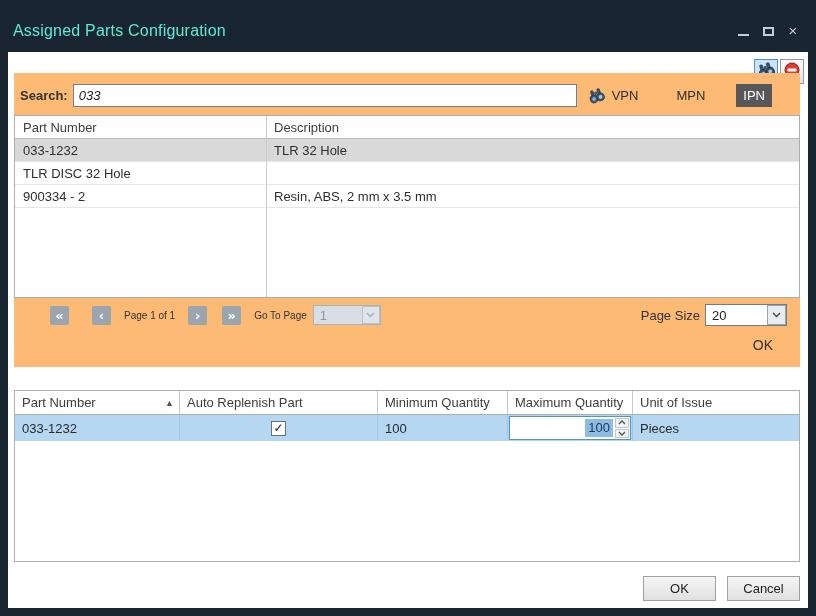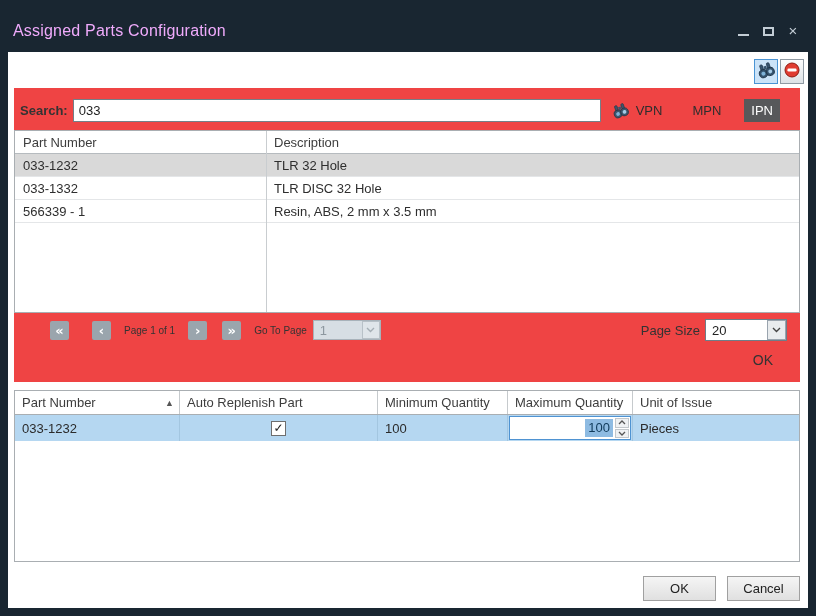--- a/index.html
+++ b/index.html
@@ -4,42 +4,42 @@
 <style>
   * { box-sizing: border-box; margin: 0; padding: 0; }
   html,body { width:816px; height:616px; }
   body {
     background:#192631;
     font-family:"Liberation Sans", sans-serif;
     position:relative; overflow:hidden;
     -webkit-font-smoothing:antialiased;
   }
   .titlebar { position:absolute; top:0; left:0; width:816px; height:52px; }
-  .title { position:absolute; left:13px; top:22px; font-size:16px; color:#f0abfc; letter-spacing:.2px; }
+  .title { position:absolute; left:13px; top:22px; font-size:16px; color:#5eead4; letter-spacing:.2px; }
   .win-controls { position:absolute; right:16px; top:24px; display:flex; align-items:center; gap:11px; }
   .win-btn { width:14px; height:14px; display:flex; align-items:center; justify-content:center; cursor:default; }
   .glyph-min { width:11px; height:2px; background:#c3cdd5; margin-top:8px; }
   .glyph-max { width:11px; height:9px; border:2px solid #c3cdd5; }
   .glyph-close { color:#c3cdd5; font-size:15px; line-height:14px; }
 
   .content { position:absolute; left:8px; top:52px; width:800px; height:556px; background:#ffffff; }
 
   .top-toolbar { position:absolute; top:7px; right:4px; display:flex; gap:2px; }
   .tool-btn { width:24px; height:25px; border:1px solid #8f9aa3; background:linear-gradient(#fbfcfd,#dde2e6);
               display:flex; align-items:center; justify-content:center; padding:0; cursor:pointer; }
   .tool-btn.active { background:#cbe3f8; border-color:#4a94d4; }
 
-  .panel { position:absolute; left:6px; top:36px; width:786px; height:294px; background:#ef4444; }
+  .panel { position:absolute; left:6px; top:21px; width:786px; height:294px; background:#fdba74; }
 
   .search-row { position:absolute; left:6px; top:10px; width:772px; height:24px; display:flex; align-items:center; }
   .search-label { font-size:13px; font-weight:bold; color:#333; margin-right:5px; }
   .search-input { width:626px; height:23px; border:1px solid #747f88; font-size:13px; padding:0 5px;
-                  font-family:"Liberation Sans",sans-serif; color:#222; background:#fff; }
+                  font-family:"Liberation Sans",sans-serif; color:#222; background:#fff;font-style:italic; }
   .binoc-small { margin-left:11px; display:flex; align-items:center; cursor:pointer; }
-  .filter-group { margin-left:auto; margin-right:12px; display:flex; align-items:center; gap:16px; }
+  .filter-group { margin-left:auto; margin-right:20px; display:flex; align-items:center; gap:24px; }
   .filter-btn { border:none; background:transparent; font-size:13px; color:#2e2e2e; padding:4px 7px; cursor:pointer;
                 font-family:"Liberation Sans",sans-serif; }
   .filter-btn.selected { background:#57585a; color:#ffffff; }
 
   .grid1 { position:absolute; left:0; top:42px; width:786px; height:183px; background:#fff; border:1px solid #a9aeb2; }
   .g1-vdivider { position:absolute; left:251px; top:0; width:1px; height:100%; background:#c9cdd0; }
   .g1-header { display:flex; height:23px; border-bottom:1px solid #b6bbbf; align-items:center; }
   .g1-header .hc { font-size:13px; color:#3d3d3d; padding-left:8px; }
   .hc.pn { width:251px; } .hc.desc { flex:1; }
   .g1-row { display:flex; height:23px; align-items:center; border-bottom:1px solid #e4e6e8; background:#fff; }
@@ -169,25 +169,24 @@
       <div class="g1-vdivider"></div>
       <div class="g1-header">
         <div class="hc pn">Part Number</div>
         <div class="hc desc">Description</div>
       </div>
       <div class="g1-row selected">
         <div class="c pn">033-1232</div>
         <div class="c desc">TLR 32 Hole</div>
       </div>
       <div class="g1-row">
-        <div class="c pn">033-1332</div>
         <div class="c desc">TLR DISC 32 Hole</div>
       </div>
       <div class="g1-row">
-        <div class="c pn">566339 - 1</div>
+        <div class="c pn">900334 - 2</div>
         <div class="c desc">Resin, ABS, 2 mm x 3.5 mm</div>
       </div>
     </div>
 
     <div class="pager-row">
       <button class="pg-btn pg-first">«</button>
       <button class="pg-btn pg-prev">‹</button>
       <span class="pg-label">Page 1 of 1</span>
       <button class="pg-btn pg-next">›</button>
       <button class="pg-btn pg-last">»</button>

